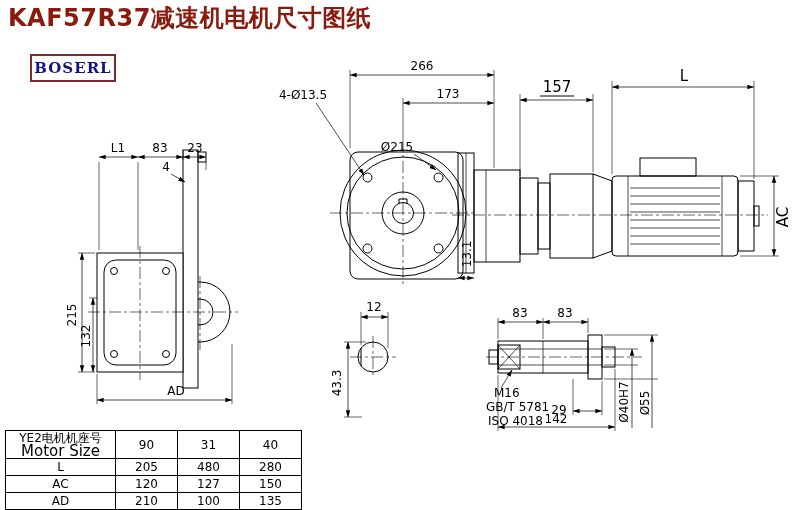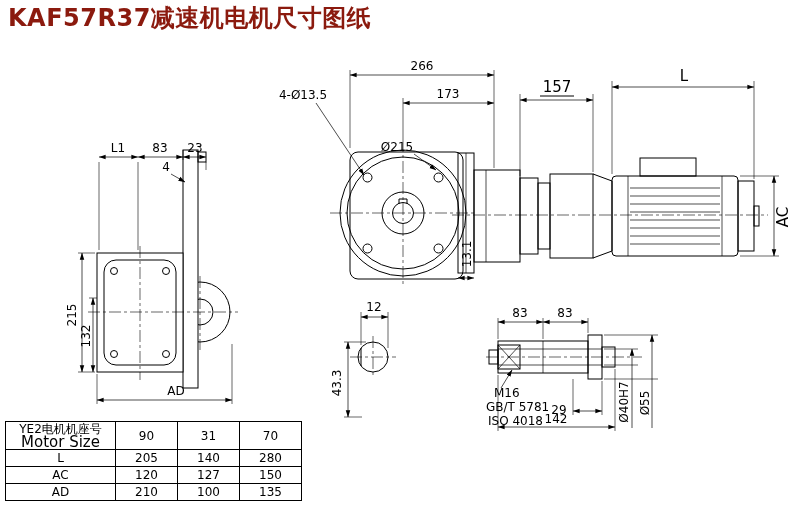--- a/index.html
+++ b/index.html
@@ -23,35 +23,38 @@
   .lnf  { stroke:#000; stroke-width:1; fill:#fff; }
   .thin { stroke:#000; stroke-width:0.7; fill:none; }
   .ext  { stroke:#000; stroke-width:0.6; fill:none; }
   .dim  { stroke:#000; stroke-width:0.7; fill:none; }
   .cl   { stroke:#000; stroke-width:0.6; fill:none; stroke-dasharray:12 3 3 3; }
   text.t   { font-size:12px; fill:#000; font-family:"DejaVu Sans", sans-serif; text-anchor:middle; }
   text.big { font-size:15px; }
   text.ts  { text-anchor:start; }
 
   
-  .size-table { position:absolute; left:5px; top:421px; border-collapse:collapse;
+  .size-table { position:absolute; left:5px; top:430px; border-collapse:collapse;
                 font-size:12px; color:#000; background:#fff; }
   .size-table td { border:1px solid #000; text-align:center; padding:0 4px;
                    height:17px; min-width:62px; }
   .size-table td.lbl { min-width:110px; }
   .size-table .cn { font-size:12px; line-height:14px; }
   .size-table .en { font-size:15px; line-height:13px; }
 </style>
 </head>
 <body>
 
 <div class="page">
 
   <h1 class="title">KAF57R37减速机电机尺寸图纸</h1>
 
+  <div class="logo">
+    <span>BOSERL</span>
+  </div>
 
   <svg class="drawing" width="800" height="510" viewBox="0 0 800 510" xmlns="http://www.w3.org/2000/svg">
     <defs>
       <marker id="arr" viewBox="0 0 10 10" refX="9.5" refY="5" markerWidth="10" markerHeight="10" orient="auto-start-reverse">
         <path d="M0,1.8 L10,5 L0,8.2 z" fill="#000"></path>
       </marker>
     </defs>
 
     <g>
       <rect x="350" y="152" width="113" height="127" rx="8" class="ln"></rect>
@@ -245,26 +248,26 @@
 
   <table class="size-table">
     <tbody>
       <tr>
         <td class="lbl">
           <div class="cn">YE2电机机座号</div>
           <div class="en">Motor Size</div>
         </td>
         <td>90</td>
         <td>31</td>
-        <td>70</td>
+        <td>40</td>
       </tr>
       <tr>
         <td class="lbl">L</td>
         <td>205</td>
-        <td>140</td>
+        <td>480</td>
         <td>280</td>
       </tr>
       <tr>
         <td class="lbl">AC</td>
         <td>120</td>
         <td>127</td>
         <td>150</td>
       </tr>
       <tr>
         <td class="lbl">AD</td>

